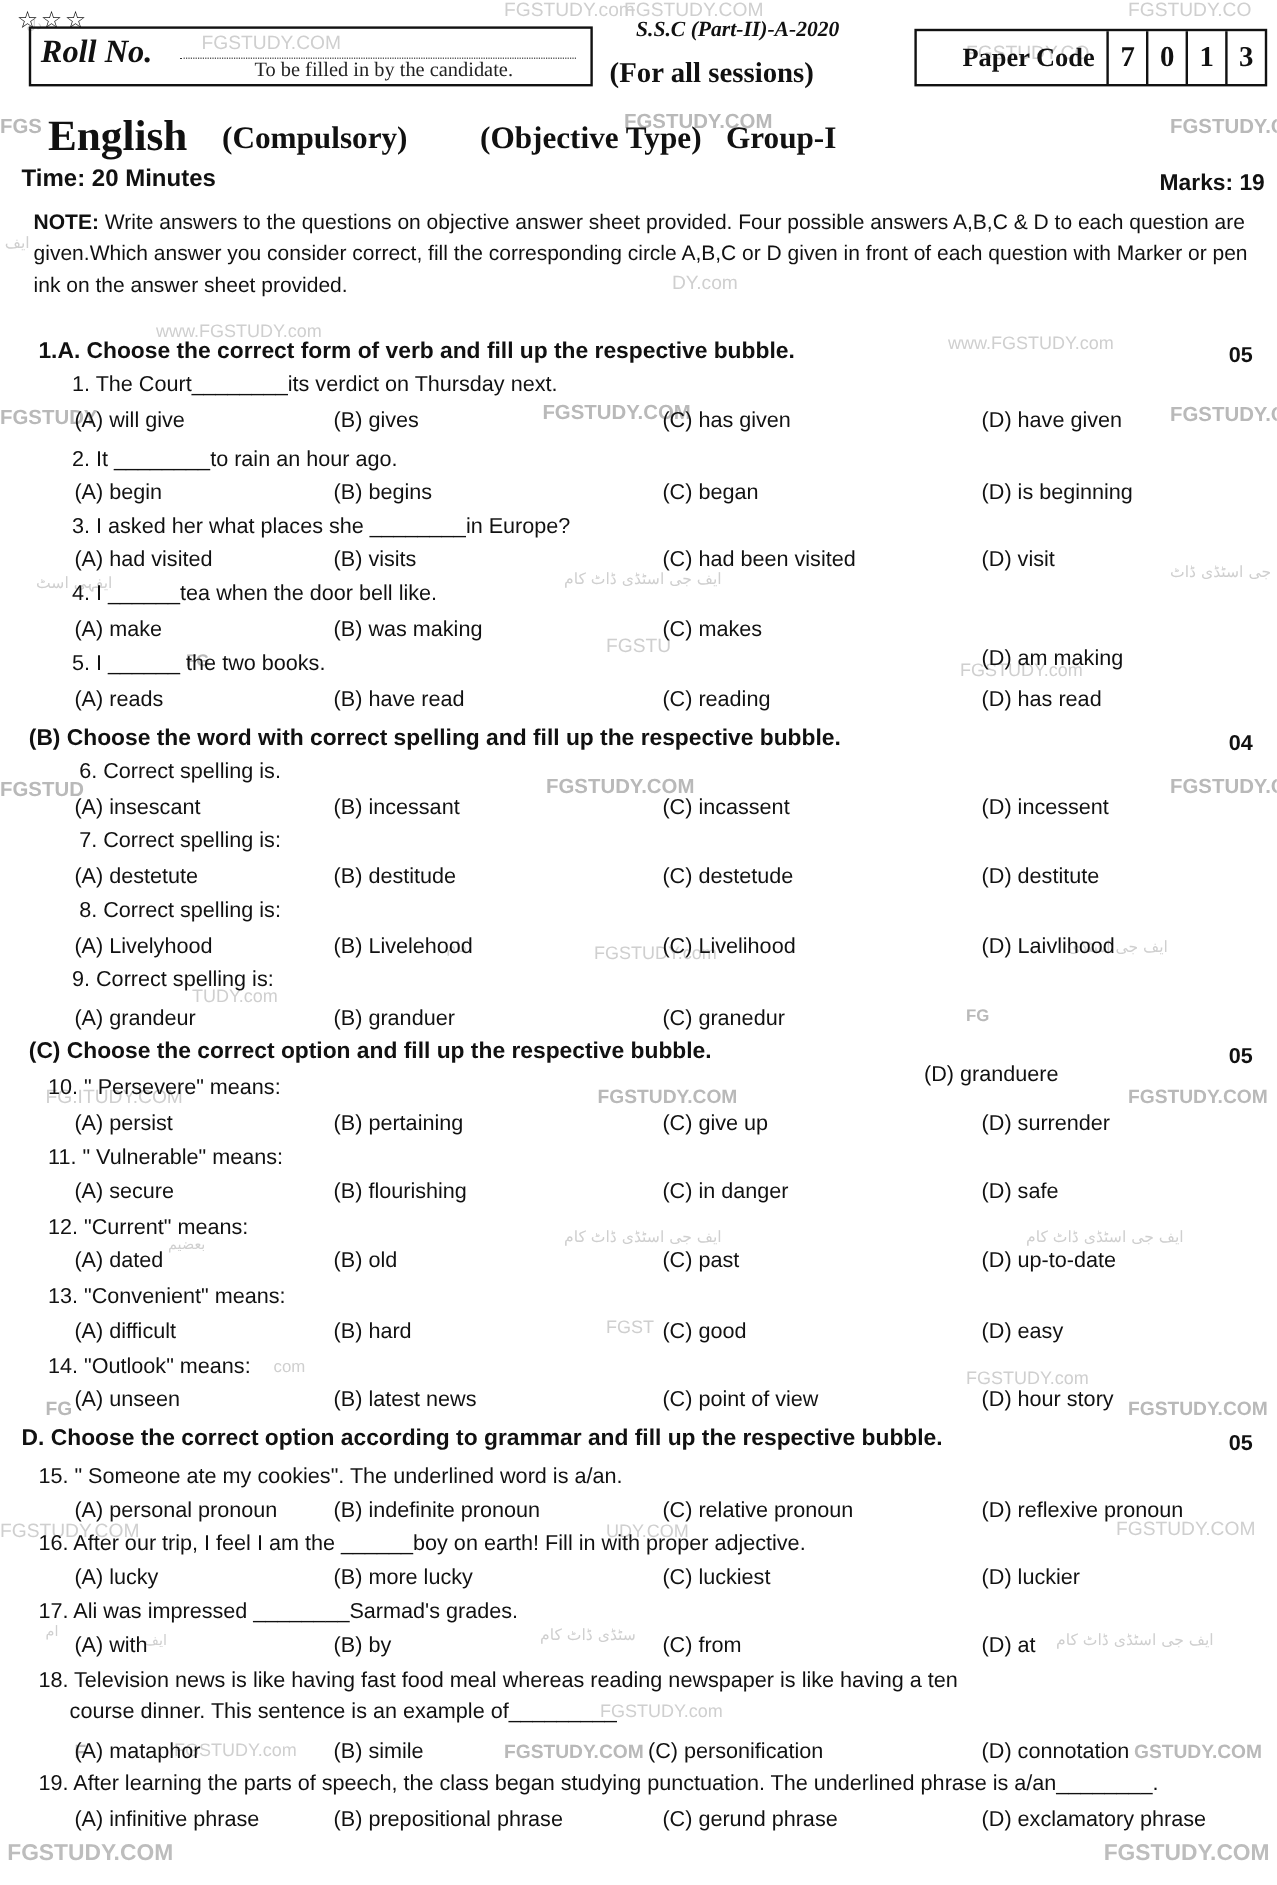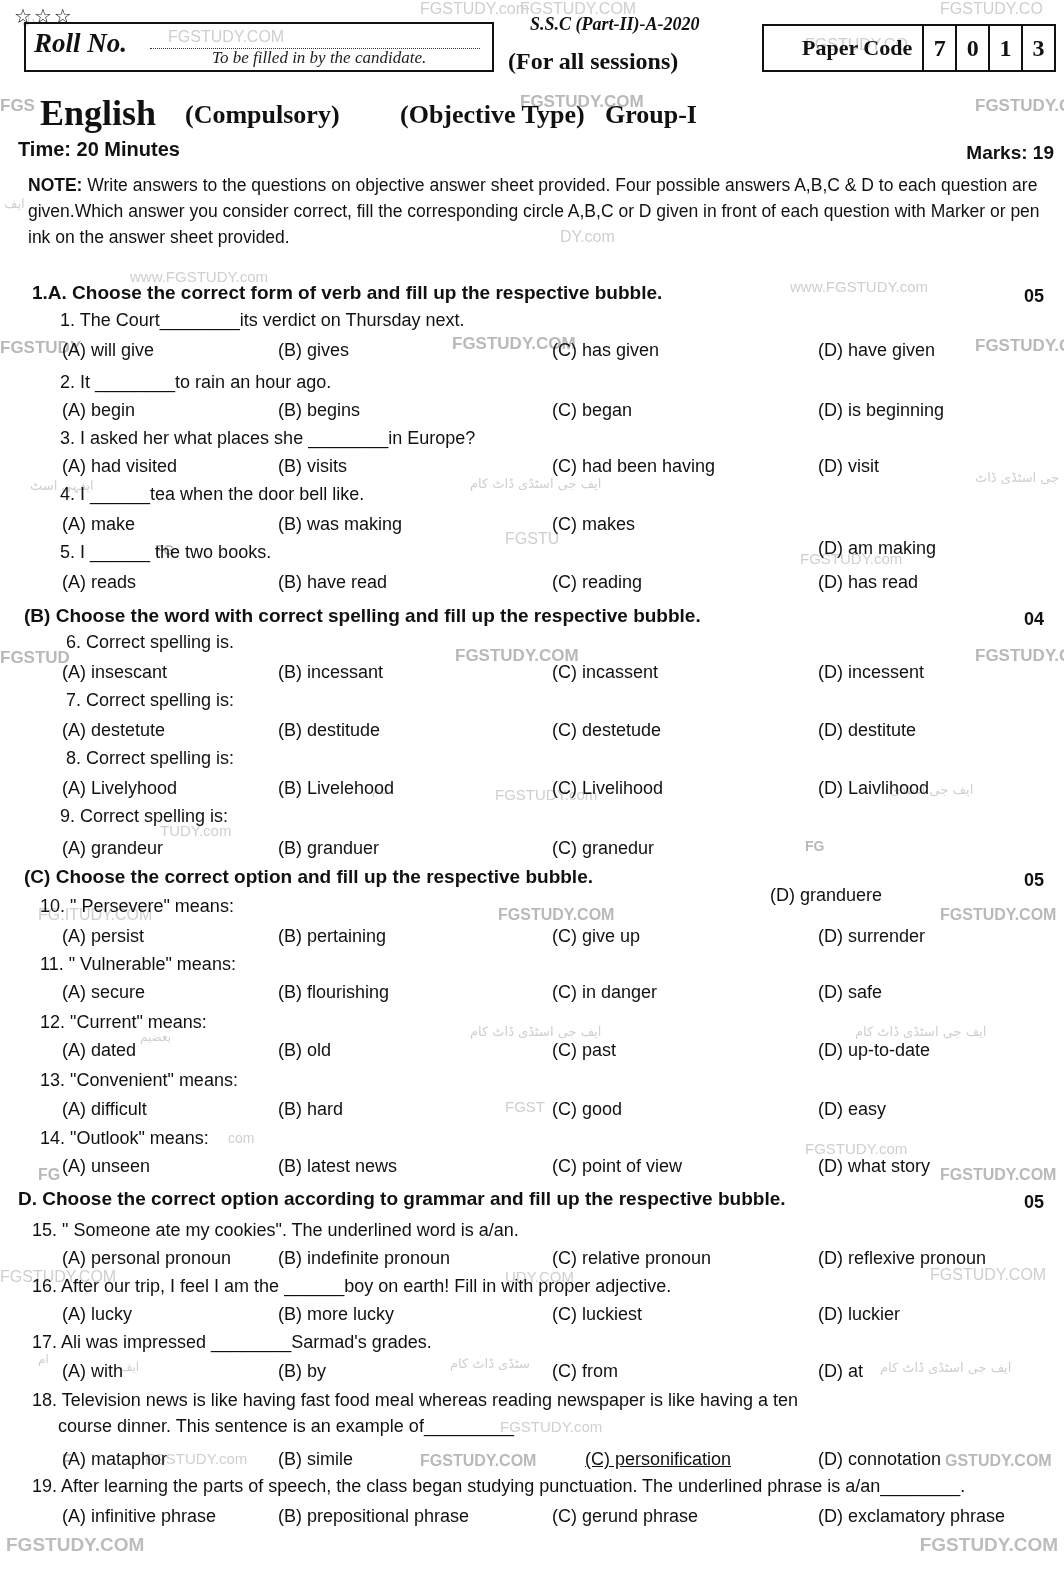--- a/index.html
+++ b/index.html
@@ -33,21 +33,21 @@
   }
   .roll-label{
     position:absolute;left:34px;top:28px;
     font-family:"Liberation Serif", serif;font-style:italic;font-weight:bold;font-size:27px;
   }
   .roll-dots{
     position:absolute;left:150px;top:48px;width:330px;border-bottom:1px dotted #333;
   }
   .roll-sub{
     position:absolute;left:212px;top:48px;
-    font-family:"Liberation Serif", serif;font-style:italic;font-size:17px;color:#222;
+    font-family:"Liberation Serif", serif;font-size:17px;color:#222;
   }
   .ssc{
     position:absolute;left:530px;top:14px;
     font-family:"Liberation Serif", serif;font-style:italic;font-weight:bold;font-size:18px;
   }
   .sessions{
     position:absolute;left:508px;top:48px;
     font-family:"Liberation Serif", serif;font-weight:bold;font-size:24px;
   }
   .papercode-box{
@@ -218,21 +218,21 @@
       <div class="opt" style="left: 552px; top: 340px;">(C)  has given</div>
       <div class="opt" style="left: 818px; top: 340px;">(D)  have given</div>
       <div class="q" style="left: 60px; top: 372px;"><span>2.</span><span> It ________to rain an hour ago.</span></div>
       <div class="opt" style="left: 62px; top: 400px;">(A)  begin</div>
       <div class="opt" style="left: 278px; top: 400px;">(B)  begins</div>
       <div class="opt" style="left: 552px; top: 400px;">(C)  began</div>
       <div class="opt" style="left: 818px; top: 400px;">(D)  is beginning</div>
       <div class="q" style="left: 60px; top: 428px;"><span>3.</span><span> I asked her what places she ________in Europe?</span></div>
       <div class="opt" style="left: 62px; top: 456px;">(A)  had visited</div>
       <div class="opt" style="left: 278px; top: 456px;">(B)  visits</div>
-      <div class="opt" style="left: 552px; top: 456px;">(C)  had been having</div>
+      <div class="opt" style="left: 552px; top: 456px;">(C)  had been visited</div>
       <div class="opt" style="left: 818px; top: 456px;">(D)  visit</div>
       <div class="q" style="left: 60px; top: 484px;"><span>4.</span><span> I ______tea when the door bell like.</span></div>
       <div class="opt" style="left: 62px; top: 514px;">(A)  make</div>
       <div class="opt" style="left: 278px; top: 514px;">(B)  was making</div>
       <div class="opt" style="left: 552px; top: 514px;">(C)  makes</div>
       <div class="opt" style="left: 818px; top: 514px; margin-top: 24px;">(D)  am making</div>
       <div class="q" style="left: 60px; top: 542px;"><span>5.</span><span> I ______ the two books.</span></div>
       <div class="opt" style="left: 62px; top: 572px;">(A)  reads</div>
       <div class="opt" style="left: 278px; top: 572px;">(B)  have read</div>
       <div class="opt" style="left: 552px; top: 572px;">(C)  reading</div>
@@ -278,21 +278,21 @@
       <div class="opt" style="left: 818px; top: 1040px;">(D)  up-to-date</div>
       <div class="q" style="left: 40px; top: 1070px;"><span>13.</span><span> "Convenient" means:</span></div>
       <div class="opt" style="left: 62px; top: 1099px;">(A)  difficult</div>
       <div class="opt" style="left: 278px; top: 1099px;">(B)  hard</div>
       <div class="opt" style="left: 552px; top: 1099px;">(C)  good</div>
       <div class="opt" style="left: 818px; top: 1099px;">(D)  easy</div>
       <div class="q" style="left: 40px; top: 1128px;"><span>14.</span><span> "Outlook" means:</span></div>
       <div class="opt" style="left: 62px; top: 1156px;">(A)  unseen</div>
       <div class="opt" style="left: 278px; top: 1156px;">(B)  latest news</div>
       <div class="opt" style="left: 552px; top: 1156px;">(C)  point of view</div>
-      <div class="opt" style="left: 818px; top: 1156px;">(D)  what story</div>
+      <div class="opt" style="left: 818px; top: 1156px;">(D)  hour story</div>
       <div class="sec-head" style="left: 18px; top: 1188px;">D. Choose the correct option according to grammar and fill up the respective bubble.</div>
       <div class="sec-marks" style="top: 1192px;">05</div>
       <div class="q" style="left: 32px; top: 1220px;"><span>15.</span><span> " Someone ate my cookies". The underlined word is a/an.</span></div>
       <div class="opt" style="left: 62px; top: 1248px;">(A)  personal pronoun</div>
       <div class="opt" style="left: 278px; top: 1248px;">(B)  indefinite pronoun</div>
       <div class="opt" style="left: 552px; top: 1248px;">(C)  relative pronoun</div>
       <div class="opt" style="left: 818px; top: 1248px;">(D)  reflexive pronoun</div>
       <div class="q" style="left: 32px; top: 1276px;"><span>16.</span><span> After our trip, I feel I am the ______boy on earth! Fill in with proper adjective.</span></div>
       <div class="opt" style="left: 62px; top: 1304px;">(A)  lucky</div>
       <div class="opt" style="left: 278px; top: 1304px;">(B)  more lucky</div>
@@ -300,21 +300,21 @@
       <div class="opt" style="left: 818px; top: 1304px;">(D)  luckier</div>
       <div class="q" style="left: 32px; top: 1332px;"><span>17.</span><span> Ali was impressed ________Sarmad's grades.</span></div>
       <div class="opt" style="left: 62px; top: 1361px;">(A)  with</div>
       <div class="opt" style="left: 278px; top: 1361px;">(B)  by</div>
       <div class="opt" style="left: 552px; top: 1361px;">(C)  from</div>
       <div class="opt" style="left: 818px; top: 1361px;">(D)  at</div>
       <div class="q" style="left: 32px; top: 1390px;"><span>18.</span><span> Television news is like having fast food meal whereas reading newspaper is like having a ten</span></div>
       <div class="q" style="left: 58px; top: 1416px;">course dinner. This sentence is an example of_________</div>
       <div class="opt" style="left: 62px; top: 1449px;">(A)  mataphor</div>
       <div class="opt" style="left: 278px; top: 1449px;">(B)  simile</div>
-      <div class="opt" style="left: 585px; top: 1449px; text-decoration: underline;">(C)  personification</div>
+      <div class="opt" style="left: 540px; top: 1449px;">(C)  personification</div>
       <div class="opt" style="left: 818px; top: 1449px;">(D)  connotation</div>
       <div class="q" style="left: 32px; top: 1476px;"><span>19.</span><span> After learning the parts of speech, the class began studying punctuation. The underlined phrase is a/an________.</span></div>
       <div class="opt" style="left: 62px; top: 1506px;">(A)  infinitive phrase</div>
       <div class="opt" style="left: 278px; top: 1506px;">(B)  prepositional phrase</div>
       <div class="opt" style="left: 552px; top: 1506px;">(C)  gerund phrase</div>
       <div class="opt" style="left: 818px; top: 1506px;">(D)  exclamatory phrase</div>
     </div>
 
   <div class="fg-bl">FGSTUDY.COM</div>
   <div class="fg-br">FGSTUDY.COM</div>

